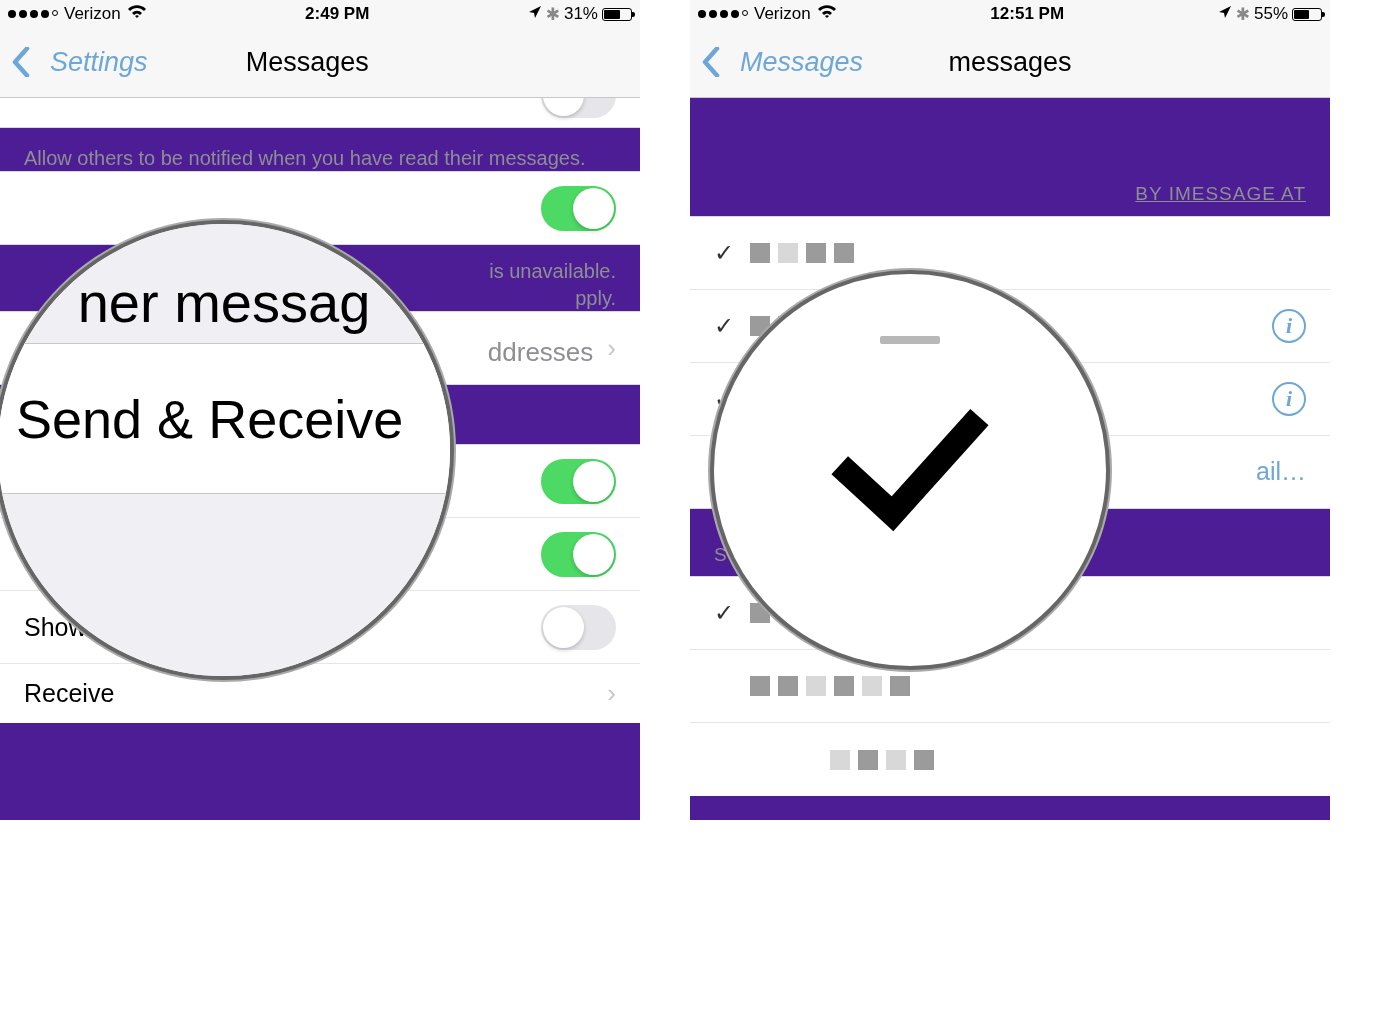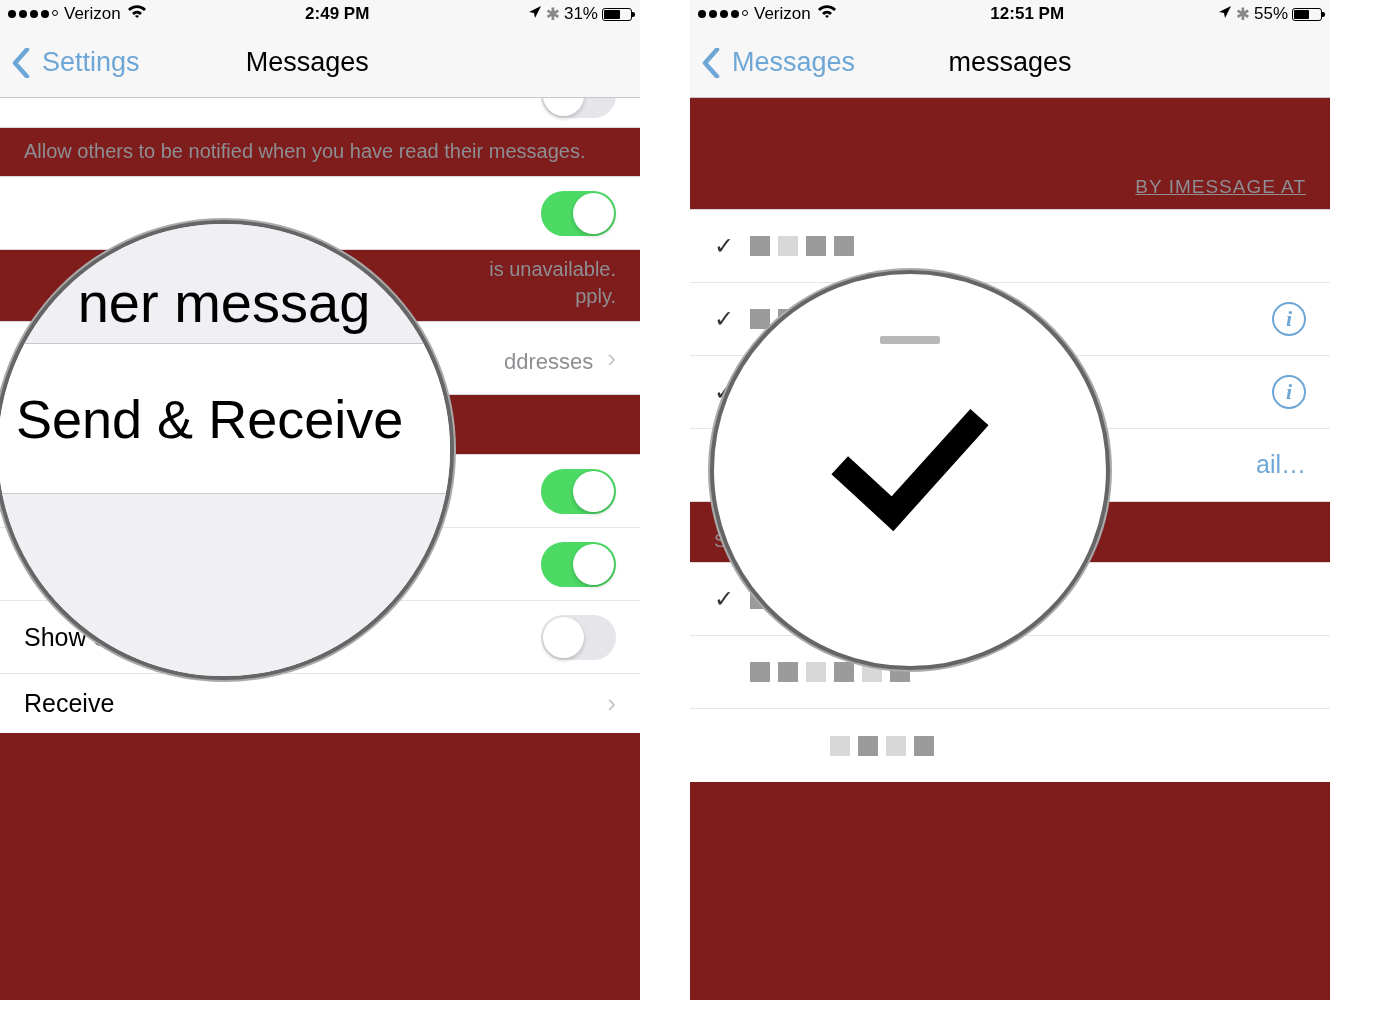--- a/index.html
+++ b/index.html
@@ -7,22 +7,22 @@
     background: #fff;
     font-family: -apple-system, "Helvetica Neue", Helvetica, Arial, sans-serif;
     width: 1389px;
     height: 1024px;
     display: flex;
     gap: 50px;
     overflow: hidden;
   }
   .phone {
     width: 640px;
-    height: 1000px;
-    background: #7f1d1d;
+    height: 820px;
+    background: #4c1d95;
     position: relative;
     overflow: hidden;
     flex-shrink: 0;
   }
   
   .status-bar {
     height: 28px;
     background: #f7f7f8;
     display: flex;
     align-items: center;
@@ -46,43 +46,45 @@
   .nav-bar {
     height: 70px;
     background: #f7f7f8;
     border-bottom: 1px solid #c8c7cc;
     display:flex;
     align-items:center;
     position:relative;
     padding: 0 12px;
   }
   .nav-back {
-    display:flex; align-items:center; gap:12px;
+    display:flex; align-items:flex-start; gap:20px;
     color:#6ea7d6;
     font-size:27px;
+    font-style:italic;
   }
   .nav-back svg { width:18px; height:30px; }
   .nav-title {
     position:absolute;
     left:50%;
     transform:translateX(-50%);
     font-size:27px;
     font-weight:500;
     color:#000;
   }
   .nav-title-offset { left: 48%; }
   
   .content {
     width:100%;
   }
   .group-footer, .group-header {
     font-size:20px;
     color:#8e8e93;
-    padding: 10px 24px 12px 24px;
+    padding: 10px 24px 0 24px;
     line-height:1.35;
+    margin-top:7px;
   }
   .group-header {
     text-transform: uppercase;
     font-size:19px;
     letter-spacing:1px;
     padding-top:26px;
     padding-bottom:10px;
   }
   .cell {
     background:#fff;
@@ -92,21 +94,21 @@
     display:flex;
     align-items:center;
     padding:0 24px;
     font-size:25px;
     color:#000;
     margin-top:-1px;
     position:relative;
   }
   .cell + .cell { border-top:1px solid #e6e6e9;}
   .cell .right { margin-left:auto; display:flex; align-items:center; gap:14px; }
-  .cell .detail { color:#8e8e93; font-size:22px;margin-top:8px;}
+  .cell .detail { color:#8e8e93; font-size:26px;margin-top:8px;}
   .chevron { color:#c7c7cc; font-size:26px;}
   .switch {
     width:75px; height:45px; border-radius:23px; position:relative;
     background:#e5e5ea; border:2px solid #e5e5ea;
   }
   .switch.on { background:#4cd964; border-color:#4cd964;}
   .switch .knob {
     position:absolute; top:0; width:41px; height:41px; background:#fff; border-radius:50%;
     box-shadow:0 2px 4px rgba(0,0,0,.2);
   }

